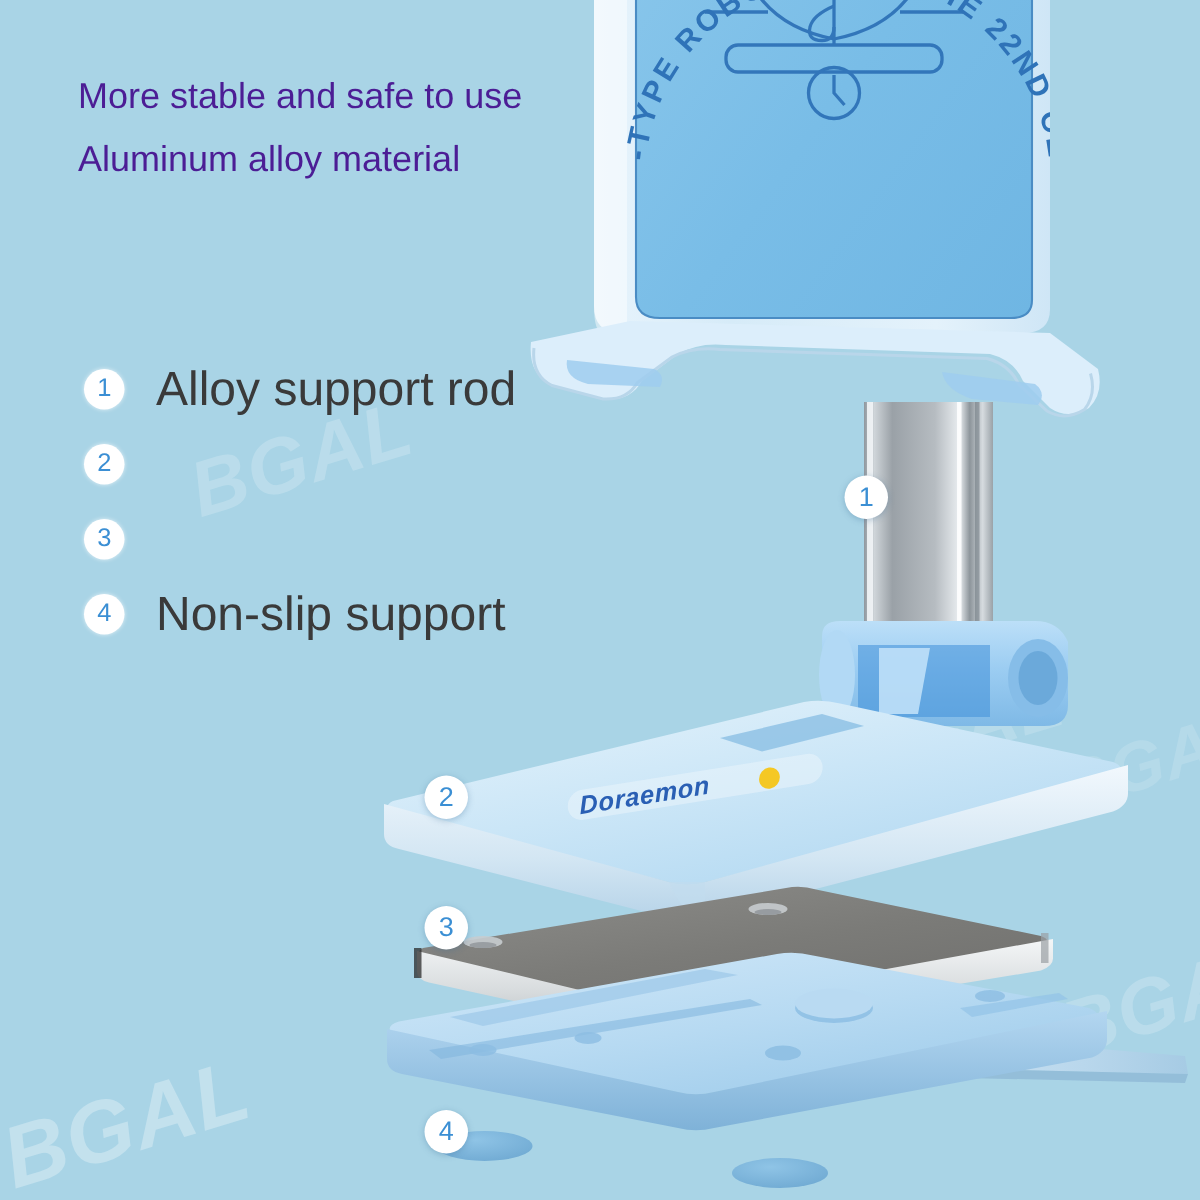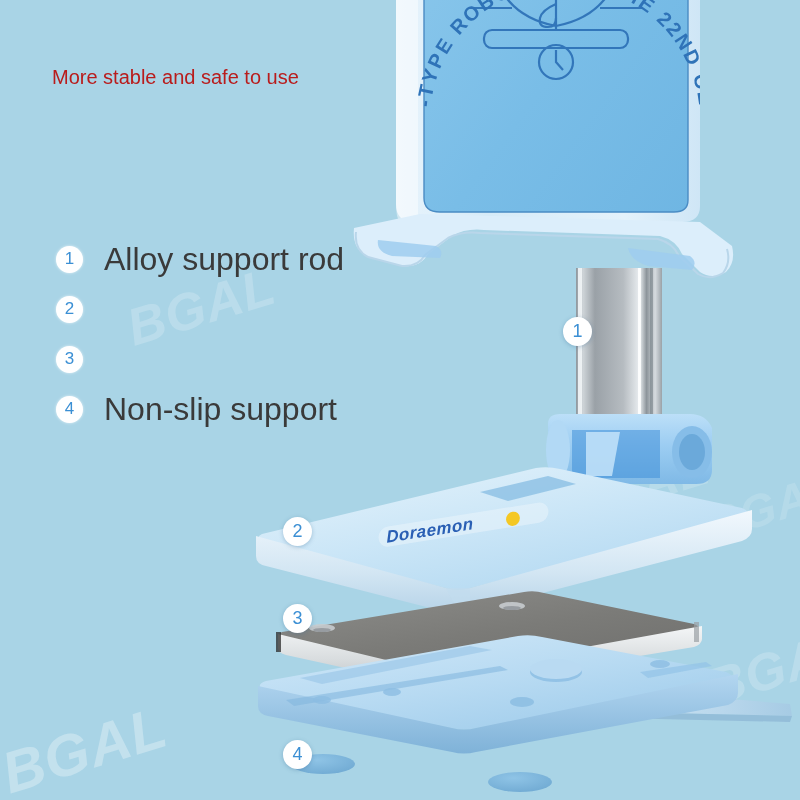--- a/index.html
+++ b/index.html
@@ -42,23 +42,23 @@
   .wm-b { left: 120px; top: 300px; font-size: 52px; transform: rotate(-17deg); opacity:0.20; }
   .wm-c { left: 530px; top: 175px; font-size: 50px; transform: rotate(-17deg); opacity:0.22; }
   .wm-d { left: 560px; top: 480px; font-size: 50px; transform: rotate(-17deg); opacity:0.17; }
   .wm-e { left: 700px; top: 660px; font-size: 52px; transform: rotate(-17deg); opacity:0.20; }
   .wm-f { left: 700px; top: 500px; font-size: 46px; transform: rotate(-17deg); opacity:0.14; }
 
   
   .headline {
     position: absolute;
     left: 52px;
-    top: 56px;
-    color: #b91c1c;
-    font-size: 20px;
+    top: 44px;
+    color: #4c1d95;
+    font-size: 24px;
     line-height: 42px;
     white-space: nowrap;
   }
   .headline div { font-weight: 400; }
 
   
   .feature-list {
     position: absolute;
     left: 56px;
     top: 234px;
@@ -314,20 +314,21 @@
     </g>
 
     <g>
       <ellipse cx="323" cy="764" rx="32" ry="10" fill="url(#gPad)"></ellipse>
       <ellipse cx="520" cy="782" rx="32" ry="10" fill="url(#gPad)"></ellipse>
     </g>
   </svg>
 
   <div class="headline">
     <div>More stable and safe to use</div>
+    <div>Aluminum alloy material</div>
   </div>
 
   <div class="feature-list">
     <div class="feature-row">
       <div class="badge">1</div>
       <div class="feature-label">Alloy support rod</div>
     </div>
     <div class="feature-row">
       <div class="badge">2</div>
     </div>

